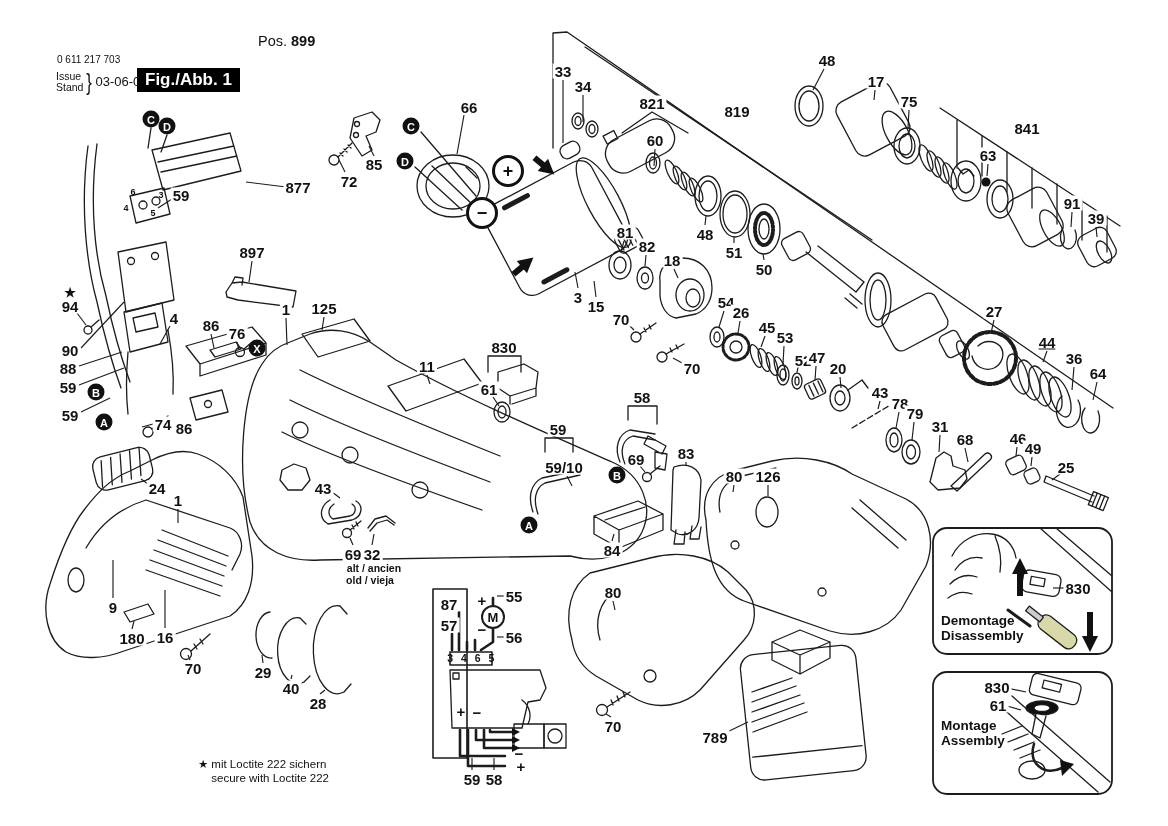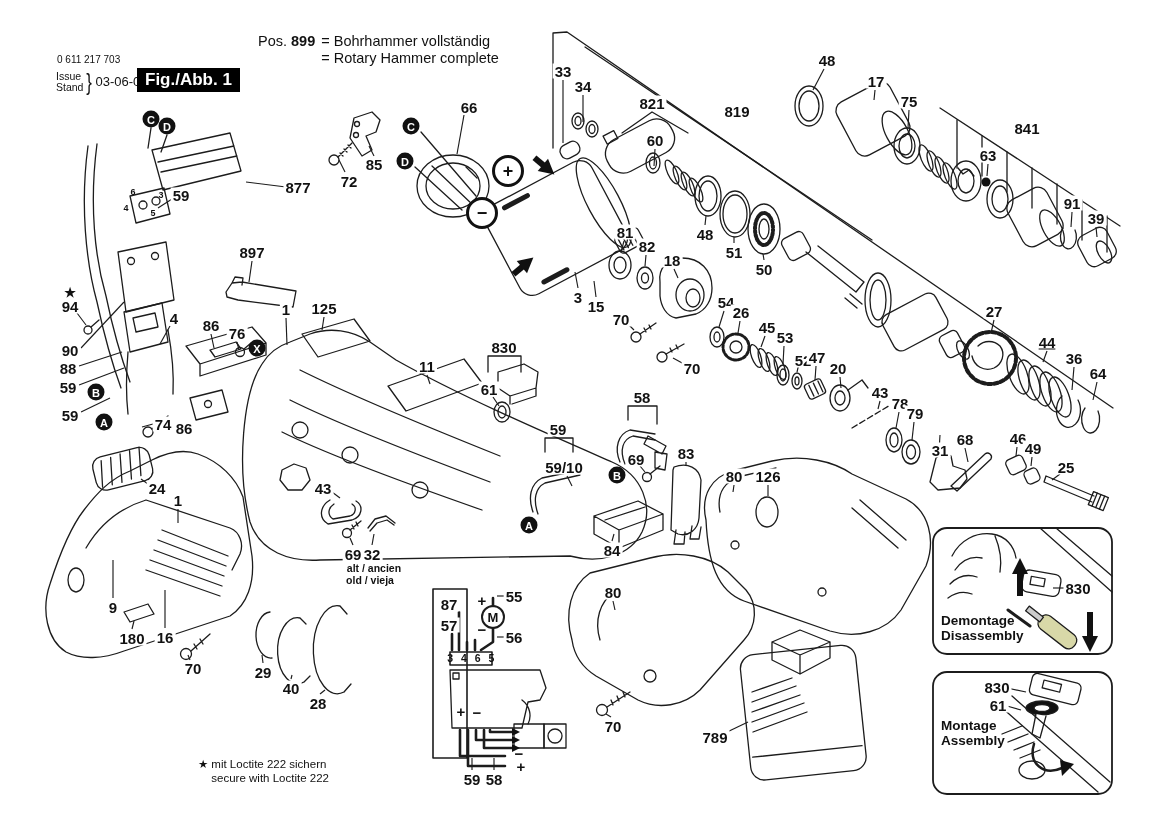--- a/index.html
+++ b/index.html
@@ -522,21 +522,21 @@
       <div class="plabel" style="left: 613px; top: 592px;">80</div>
       <div class="plabel" style="left: 613px; top: 726px;">70</div>
       <div class="plabel" style="left: 715px; top: 737px;">789</div>
       <div class="plabel" style="left: 994px; top: 311px;">27</div>
       <div class="plabel" style="left: 1047px; top: 342px; text-decoration: underline;">44</div>
       <div class="plabel" style="left: 1074px; top: 358px;">36</div>
       <div class="plabel" style="left: 1098px; top: 373px;">64</div>
       <div class="plabel" style="left: 880px; top: 392px;">43</div>
       <div class="plabel" style="left: 900px; top: 403px;">78</div>
       <div class="plabel" style="left: 915px; top: 413px;">79</div>
-      <div class="plabel" style="left: 940px; top: 426px; margin-top: 24px;">31</div>
+      <div class="plabel" style="left: 940px; top: 426px;">31</div>
       <div class="plabel" style="left: 965px; top: 439px;">68</div>
       <div class="plabel" style="left: 1018px; top: 438px;">46</div>
       <div class="plabel" style="left: 1033px; top: 448px;">49</div>
       <div class="plabel" style="left: 1066px; top: 467px;">25</div>
       <div class="plabel" style="left: 449px; top: 604px;">87</div>
       <div class="plabel" style="left: 449px; top: 625px;">57</div>
       <div class="plabel" style="left: 514px; top: 596px;">55</div>
       <div class="plabel" style="left: 514px; top: 637px;">56</div>
       <div class="plabel" style="left: 472px; top: 779px;">59</div>
       <div class="plabel" style="left: 494px; top: 779px;">58</div>
@@ -583,24 +583,20 @@
 </div>
 
 <div class="note badge" style="left:137px;top:68px">Fig./Abb. 1</div>
 
 <div class="note" style="left:258px;top:33px;font-size:14.5px">
   <div style="display:flex;gap:6px">
     <span>
       <span>Pos.</span>
       <b>899</b>
     </span>
-    <span>
-      <div>= Bohrhammer vollständig</div>
-      <div>= Rotary Hammer complete</div>
-    </span>
   </div>
 </div>
 
 
 
 <div class="note" style="left:198px;top:758px;font-size:11.5px">
   <div style="display:flex;gap:3px">
     <span>★</span>
     <span>
       <div>mit Loctite 222 sichern</div>

